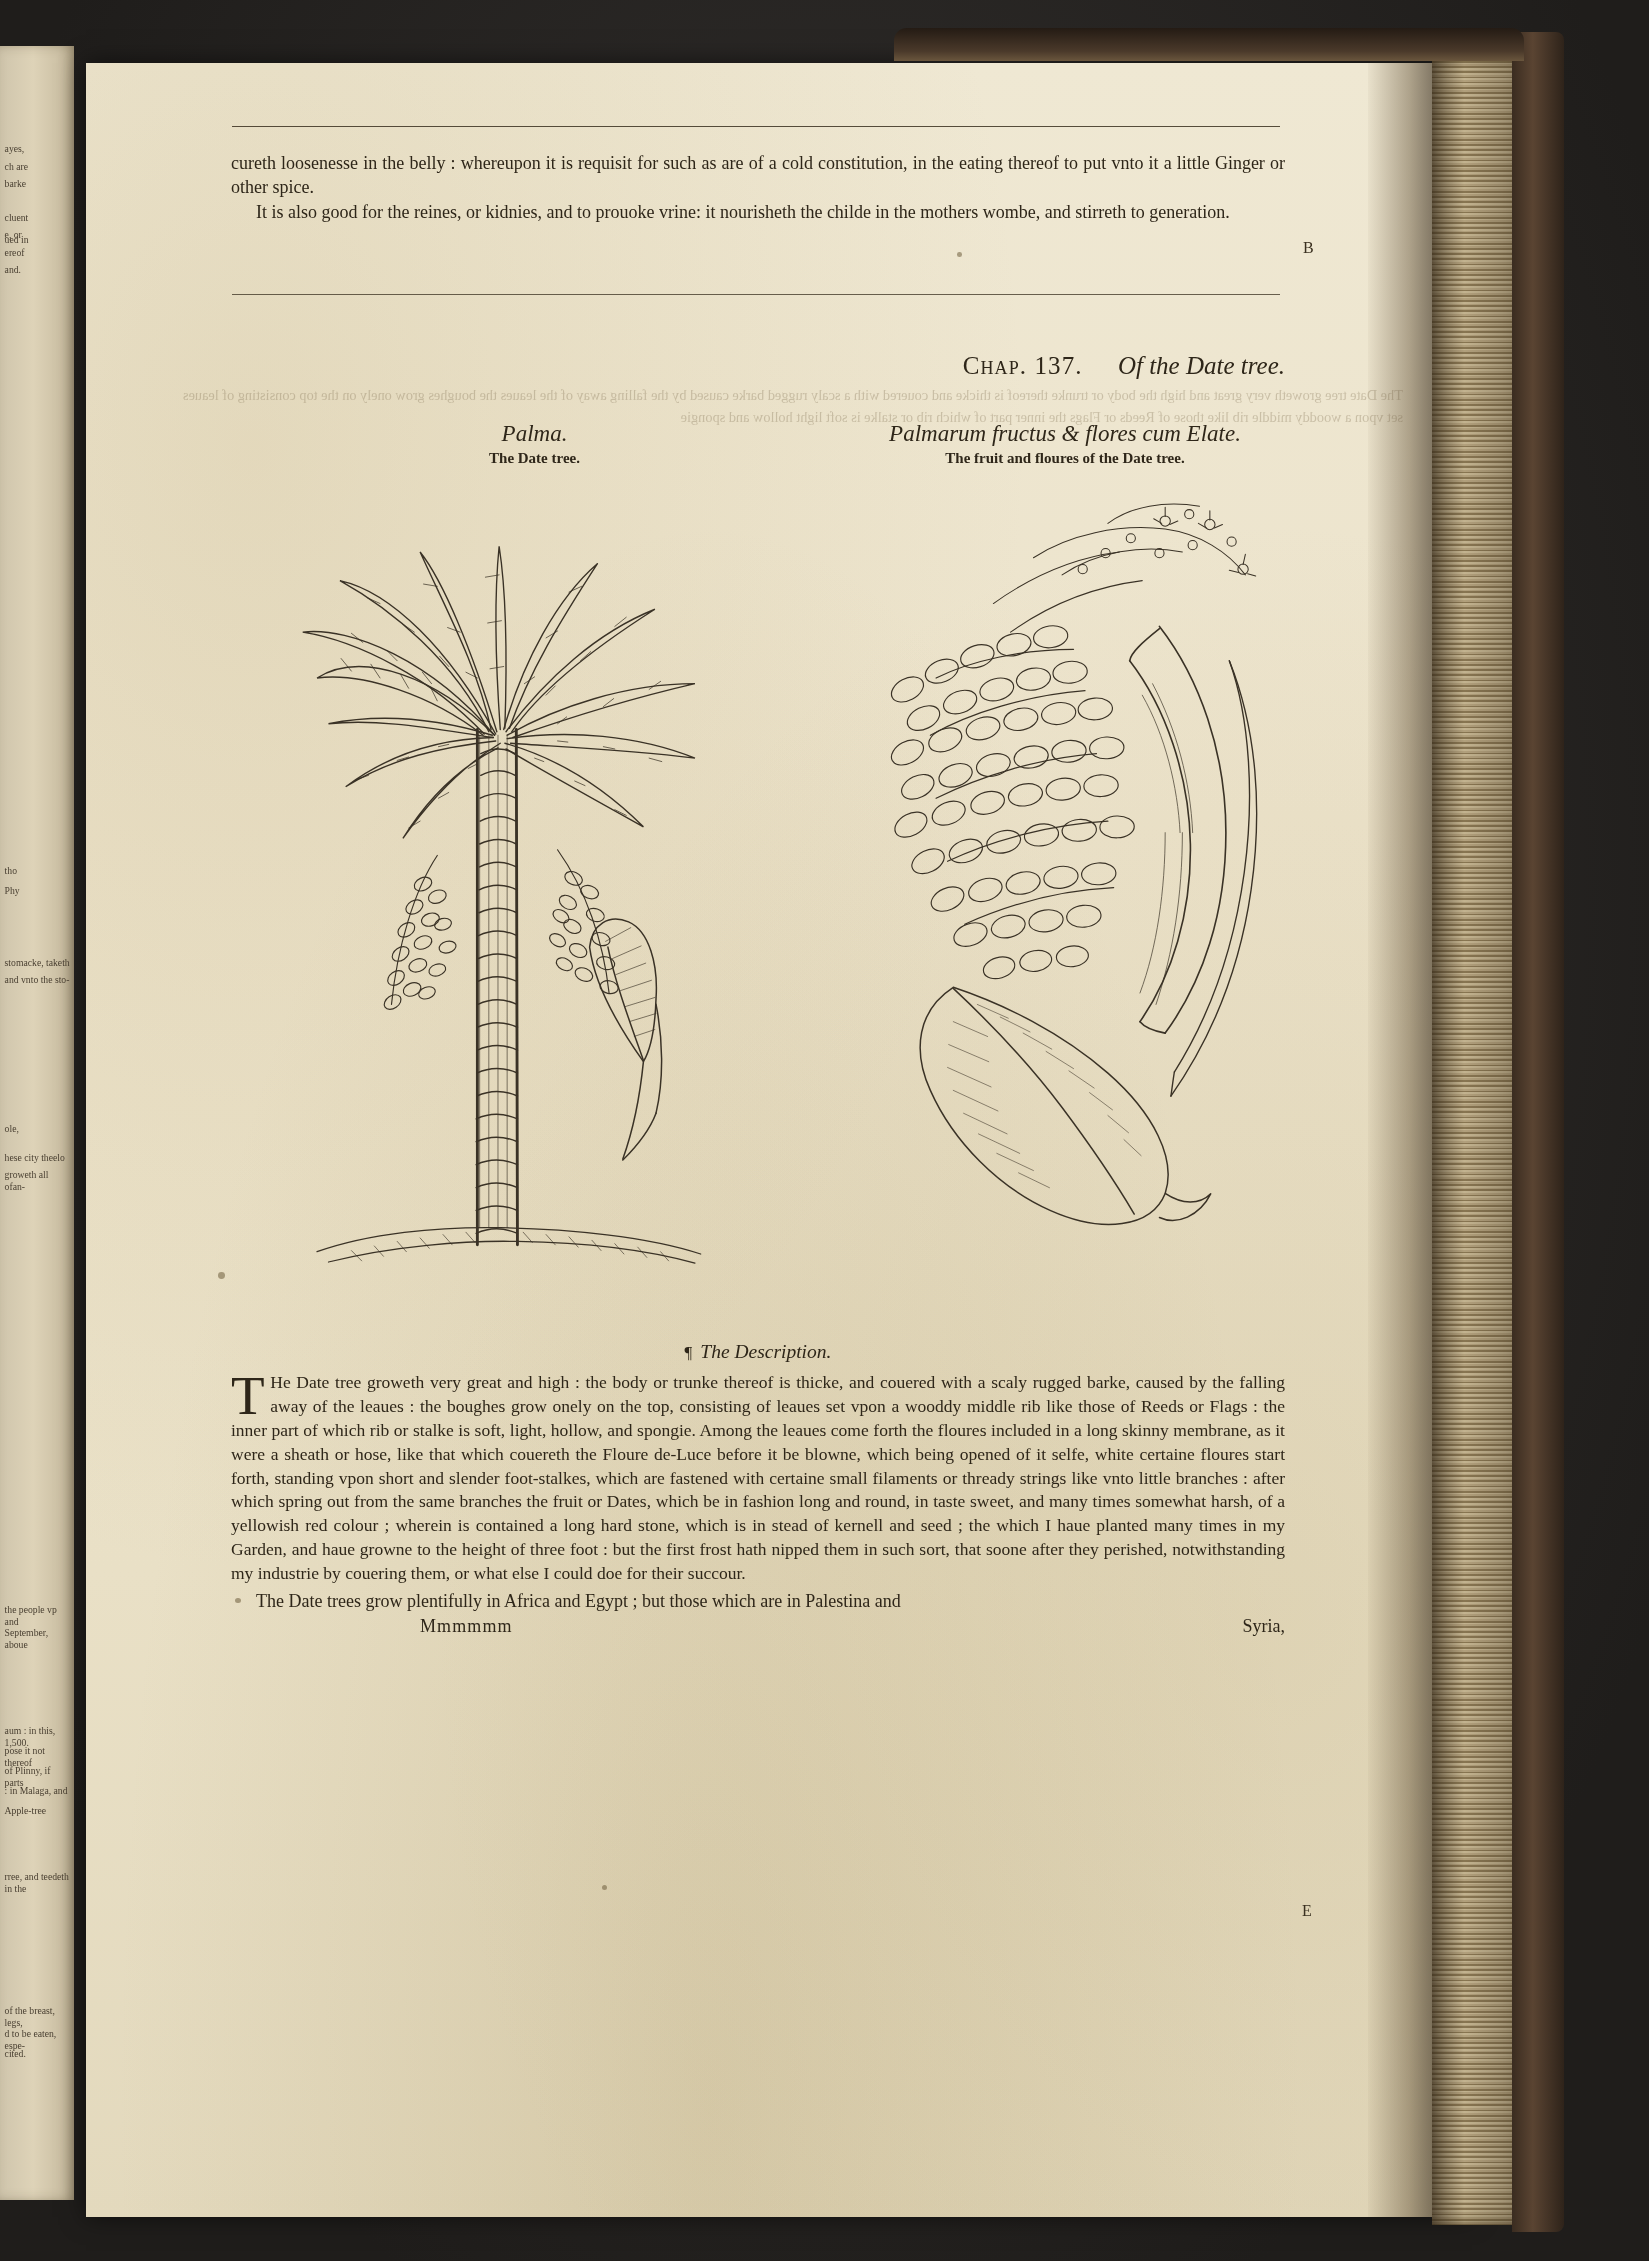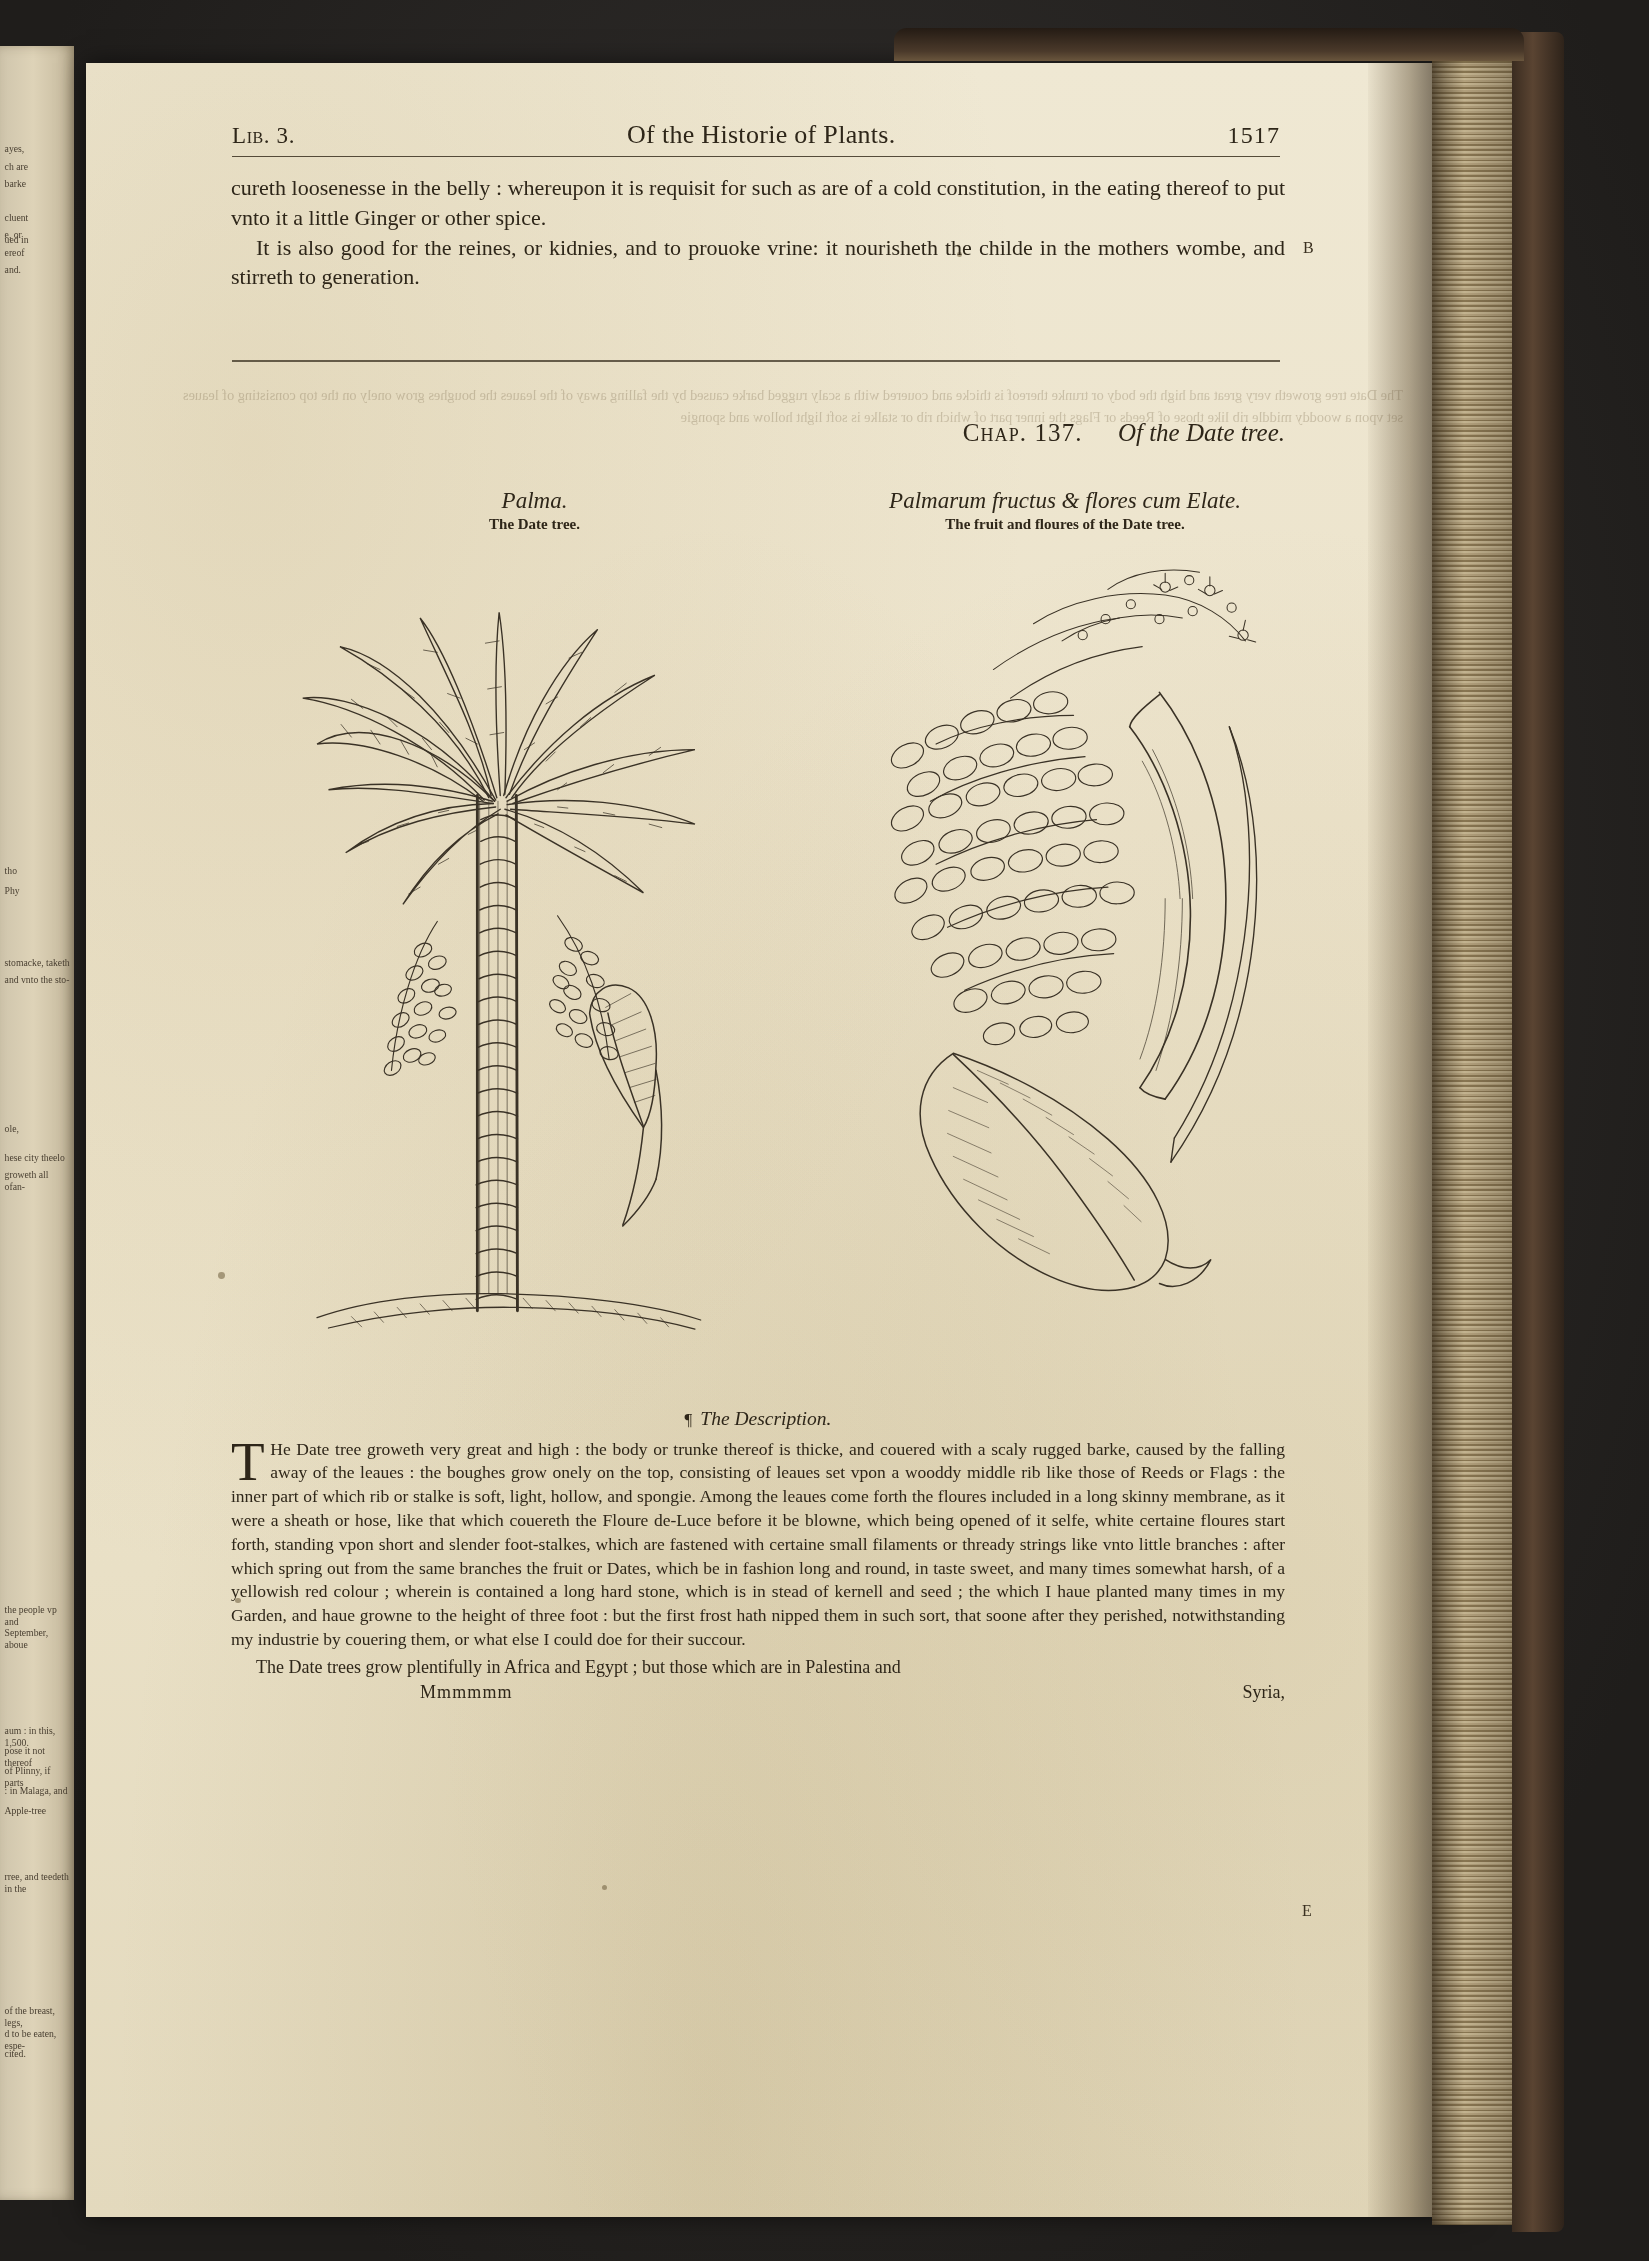--- a/index.html
+++ b/index.html
@@ -168,22 +168,22 @@
     height: 1.7px;
     background: #3a3020;
     margin-top: 5.7px;
     opacity: 0.85;
   }
   .rule.thin { height: 1.1px; opacity: 0.75; }
 
   .body-block {
     width: 1054px;
     margin-left: 68px;
-    margin-top: 16px;
-    font-size: 22px;
+    margin-top: 25px;
+    font-size: 18px;
     line-height: 1.33;
     text-align: justify;
     font-family: "Liberation Serif", serif;
   }
   .body-block p { margin: 0 0 1.1px 0; }
   .body-block p.ind { text-indent: 25px; }
 
   .marg {
     position: absolute;
     font-size: 16px;
@@ -347,25 +347,20 @@
 
   <div class="showthrough">The Date tree groweth very great and high the body or trunke thereof is thicke and couered with a scaly rugged barke caused by the falling away of the leaues the boughes grow onely on the top consisting of leaues set vpon a wooddy middle rib like those of Reeds or Flags the inner part of which rib or stalke is soft light hollow and spongie</div>
 
   <div class="speck" style="left:132px;  top:1209px; width:6.9px; height:6.9px;"></div>
   <div class="speck" style="left:149px;  top:1535px; width:5.7px; height:5.2px;"></div>
   <div class="speck" style="left:871px; top:189px;  width:4.6px;  height:4.6px;"></div>
   <div class="speck" style="left:516px;  top:1822px; width:5.2px;  height:5.2px;"></div>
 
   <div class="content">
 
-    <div class="runhead">
-      <div class="lib">Lib. 3.</div>
-      <div class="title">Of the Historie of Plants.</div>
-      <div class="folio">1517</div>
-    </div>
     <div class="rule"></div>
 
     <div class="body-block">
       <p>cureth loosenesse in the belly : whereupon it is requisit for such as are of a cold constitution, in the eating thereof to put vnto it a little Ginger or other spice.</p>
       <p class="ind">It is also good for the reines, or kidnies, and to prouoke vrine: it nourisheth the childe in the mothers wombe, and stirreth to generation.</p>
     </div>
     <div class="marg" style="left:1140px; top:119px;">B</div>
 
     <div class="rule thin" style="margin-top:69px;"></div>
 

